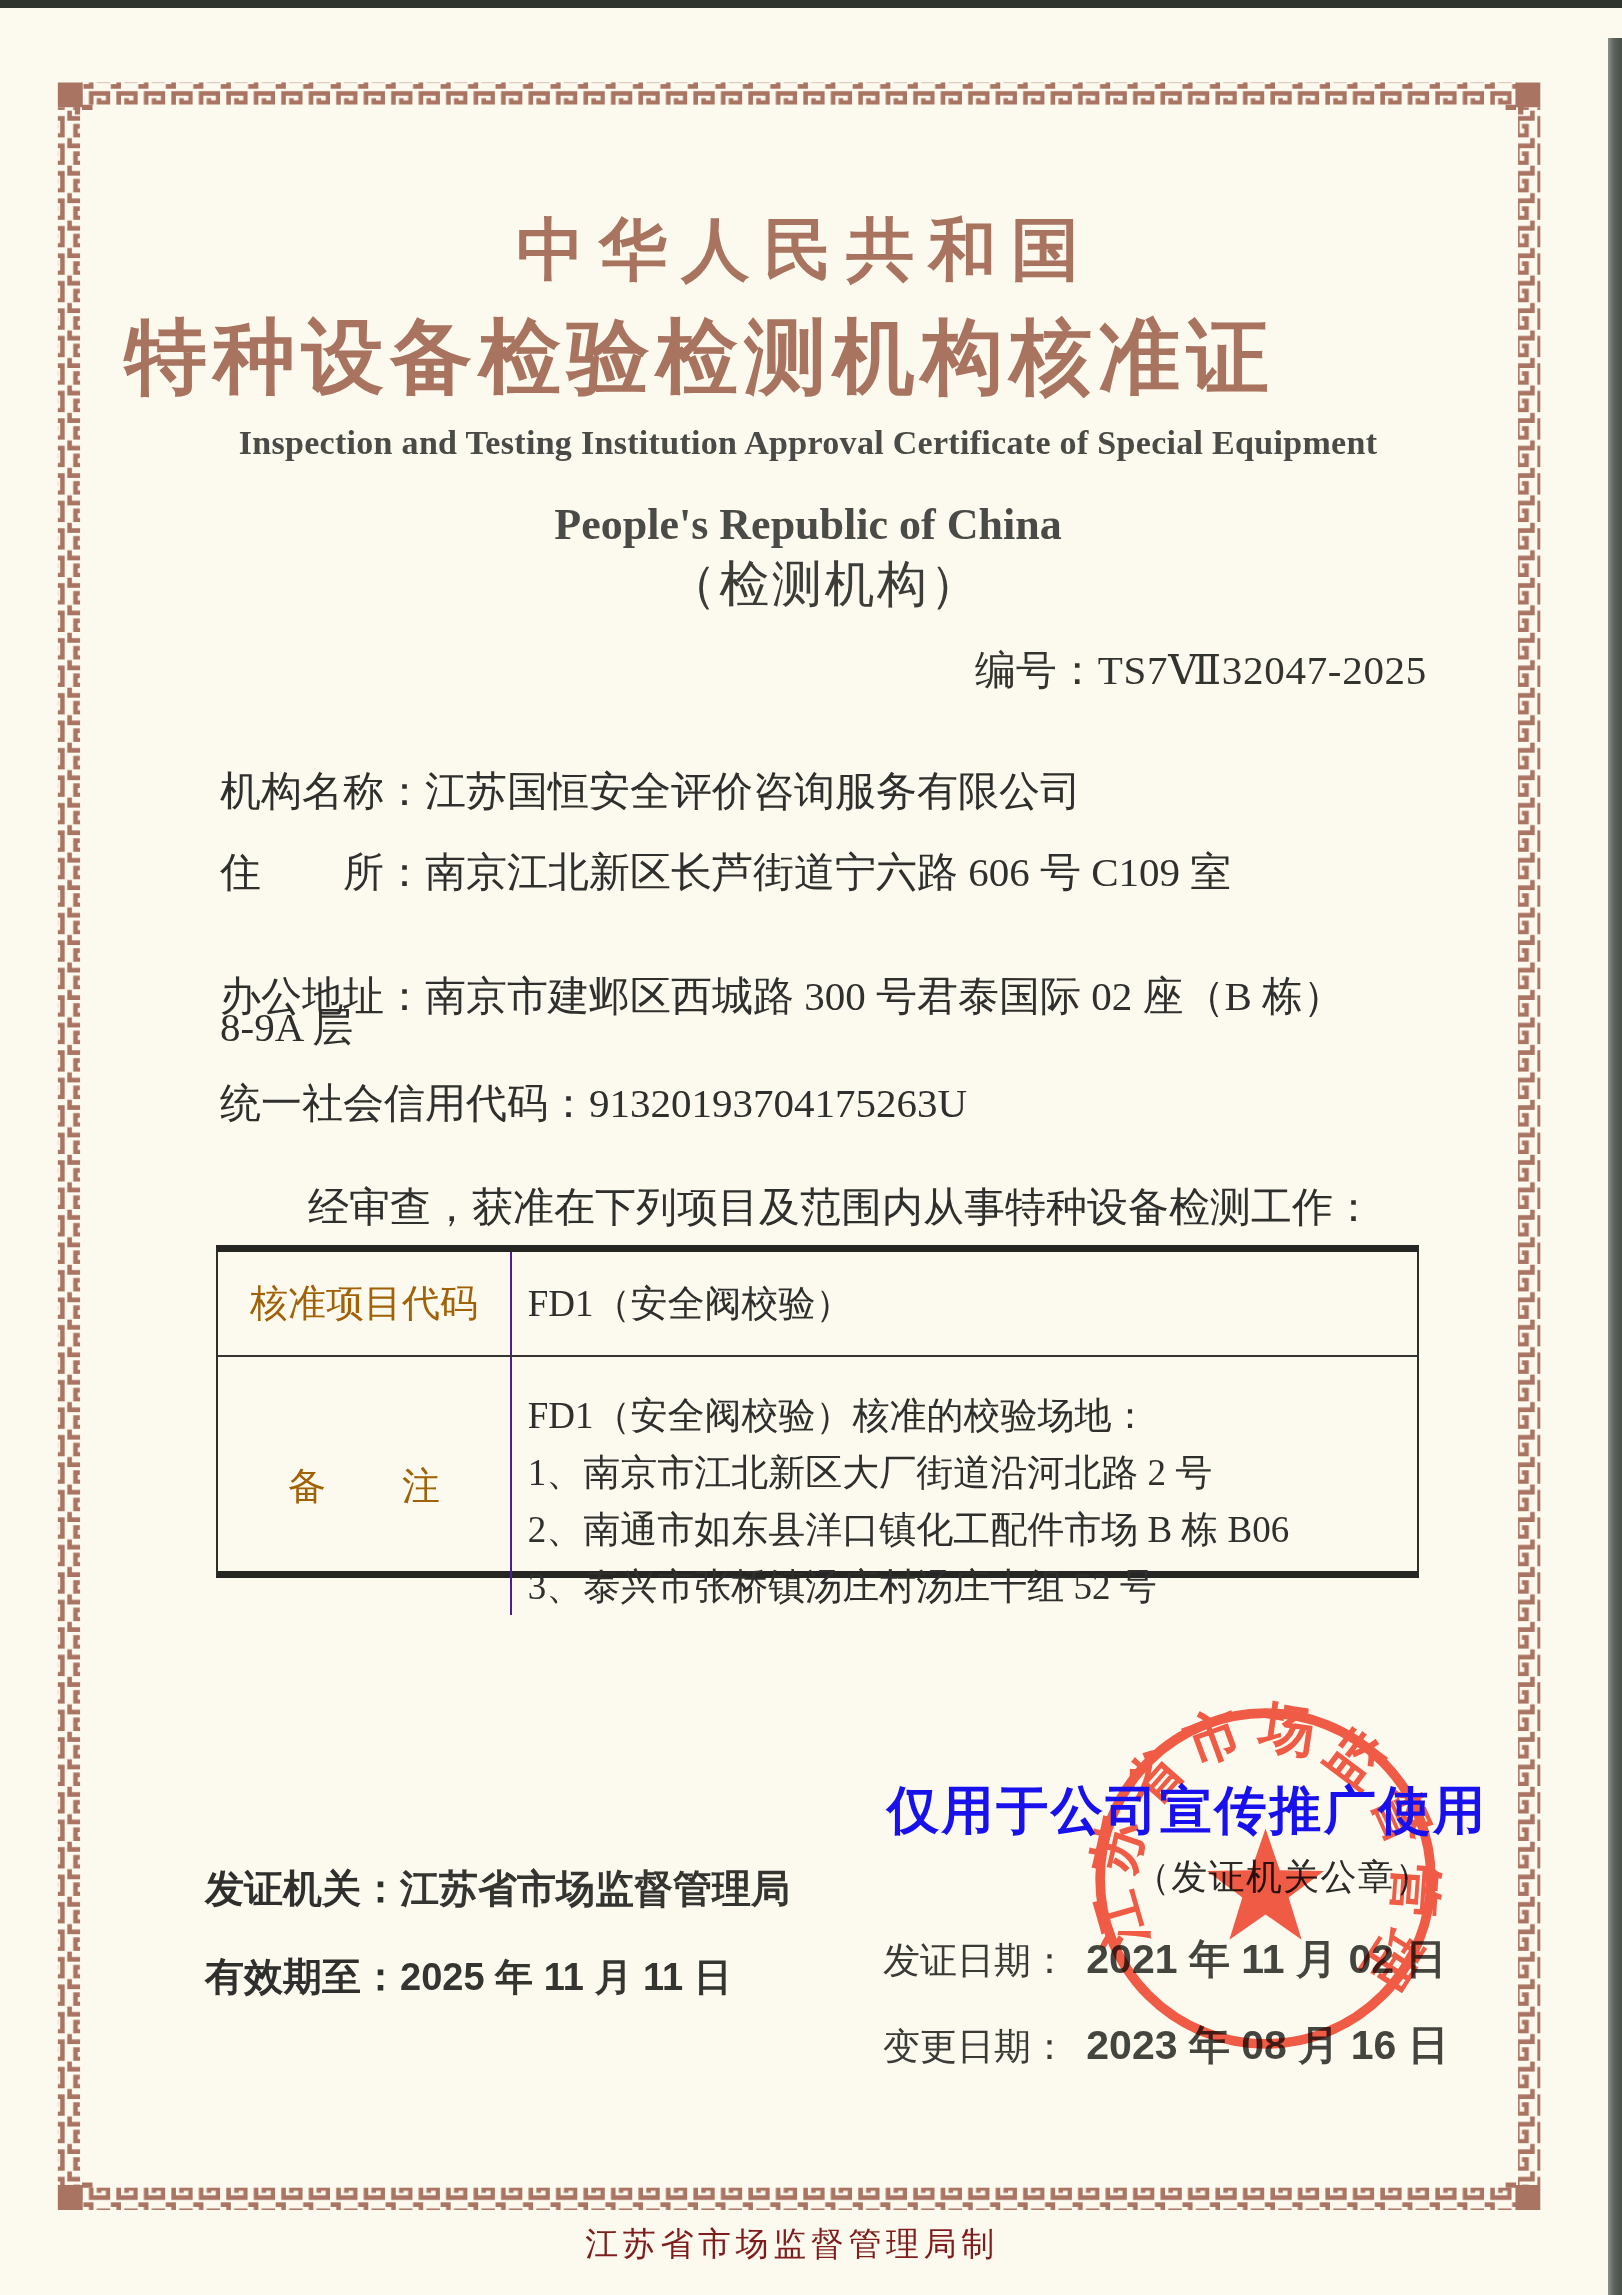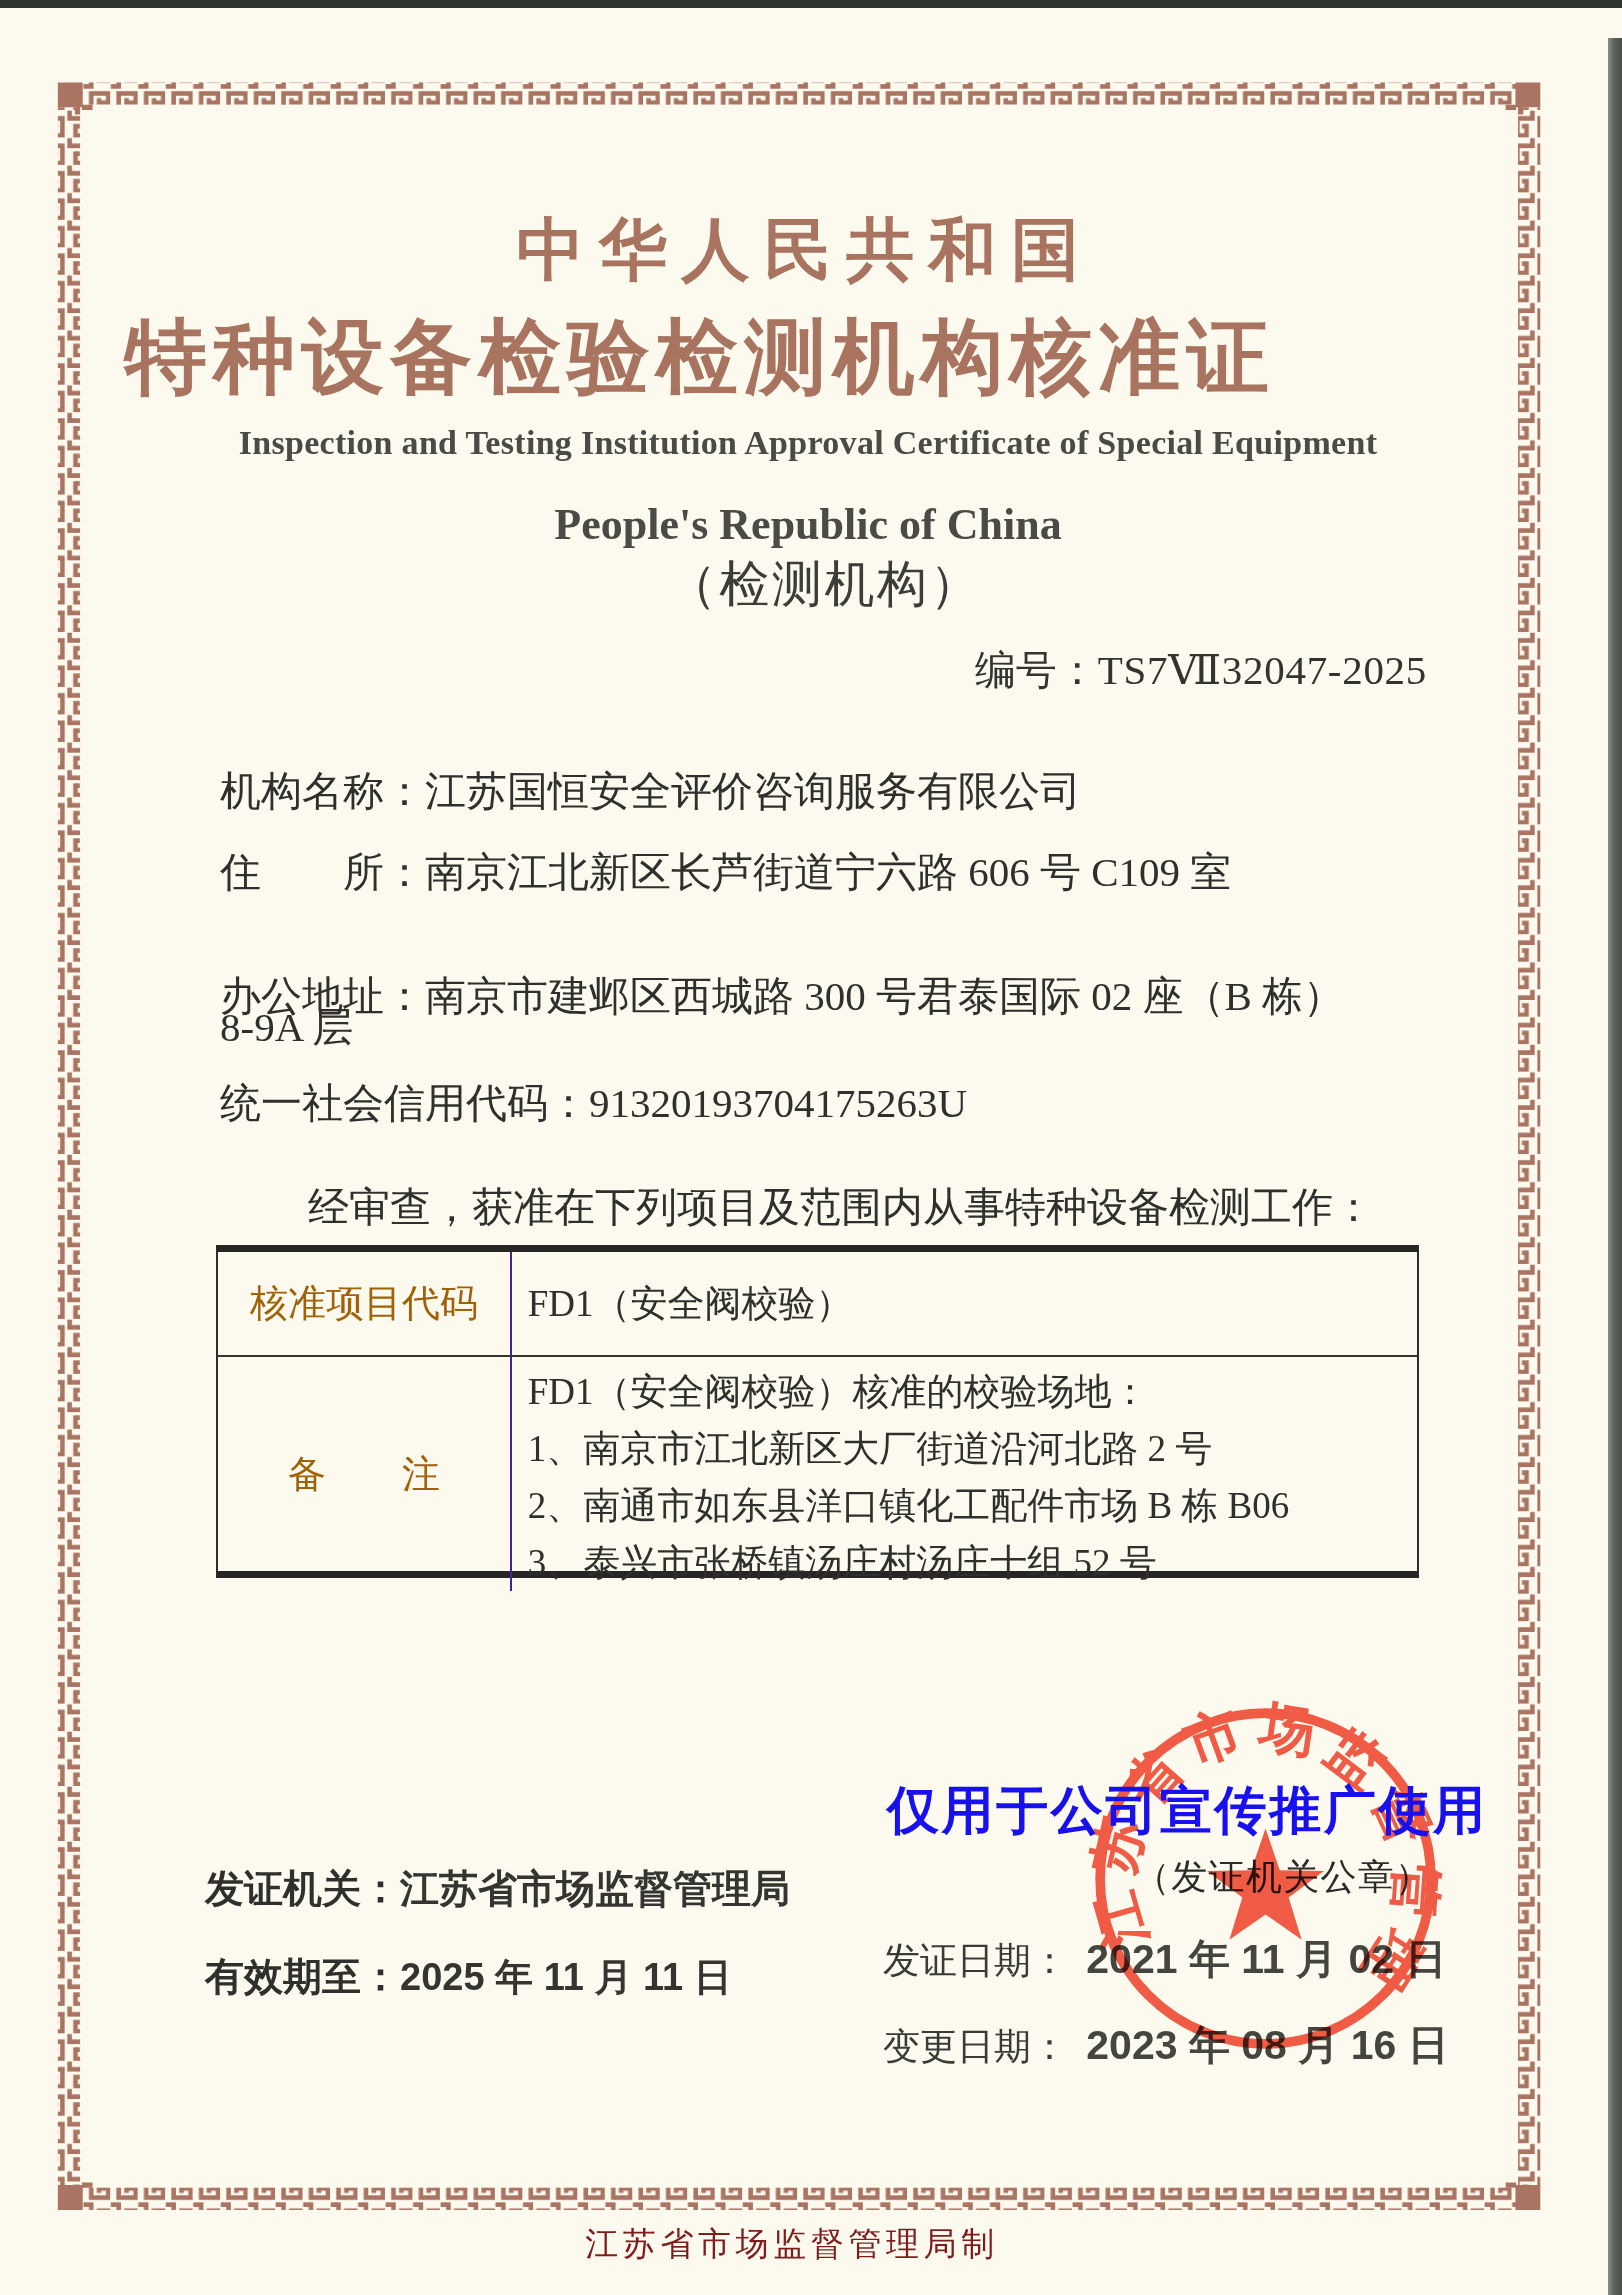--- a/index.html
+++ b/index.html
@@ -40,21 +40,21 @@
   .apv-table{position:absolute;left:216px;top:1245px;width:1203px;height:333px;
     border-top:7.2px solid #262624;border-bottom:7.2px solid #262624;
     border-left:2.6px solid #2e2e2b;border-right:2.6px solid #2e2e2b;
     box-sizing:border-box;display:flex;flex-direction:column;}
   .apv-row{display:flex;flex:0 0 auto;}
   .apv-row1{height:103px;border-bottom:2px solid #343431;}
   .apv-row2{flex:1 1 auto;}
   .apv-label{width:292px;border-right:2px solid #4c1d95;display:flex;
     align-items:center;justify-content:center;font-size:38px;color:#a16207;flex:0 0 auto;text-align:right;}
   .apv-cell{flex:1 1 auto;padding-left:15.7px;display:flex;flex-direction:column;justify-content:center;}
-  .apv-row2 .apv-cell{justify-content:flex-end;padding-top:6px;}
+  .apv-row2 .apv-cell{justify-content:flex-end;padding-top:30px;}
   .apv-line{font-size:37px;color:#2f2f2d;line-height:57px;white-space:nowrap;}
   
   .iss-left{position:absolute;left:205px;font-size:39px;white-space:nowrap;color:#2f2f2d;}
   .auth-row{top:1862px;}
   .valid-row{top:1950px;}
   .iss-left .lbl{font-weight:bold;}
   .iss-left .val{font-weight:bold;font-family:"Liberation Sans","DejaVu Sans",sans-serif;
     font-size:38px;color:#343431;}
   .auth-row .val{font-family:"Liberation Serif","DejaVu Serif",serif;font-size:39px;}
   .iss-right{position:absolute;left:883px;font-size:37px;white-space:nowrap;color:#3a3a37;z-index:2;}

